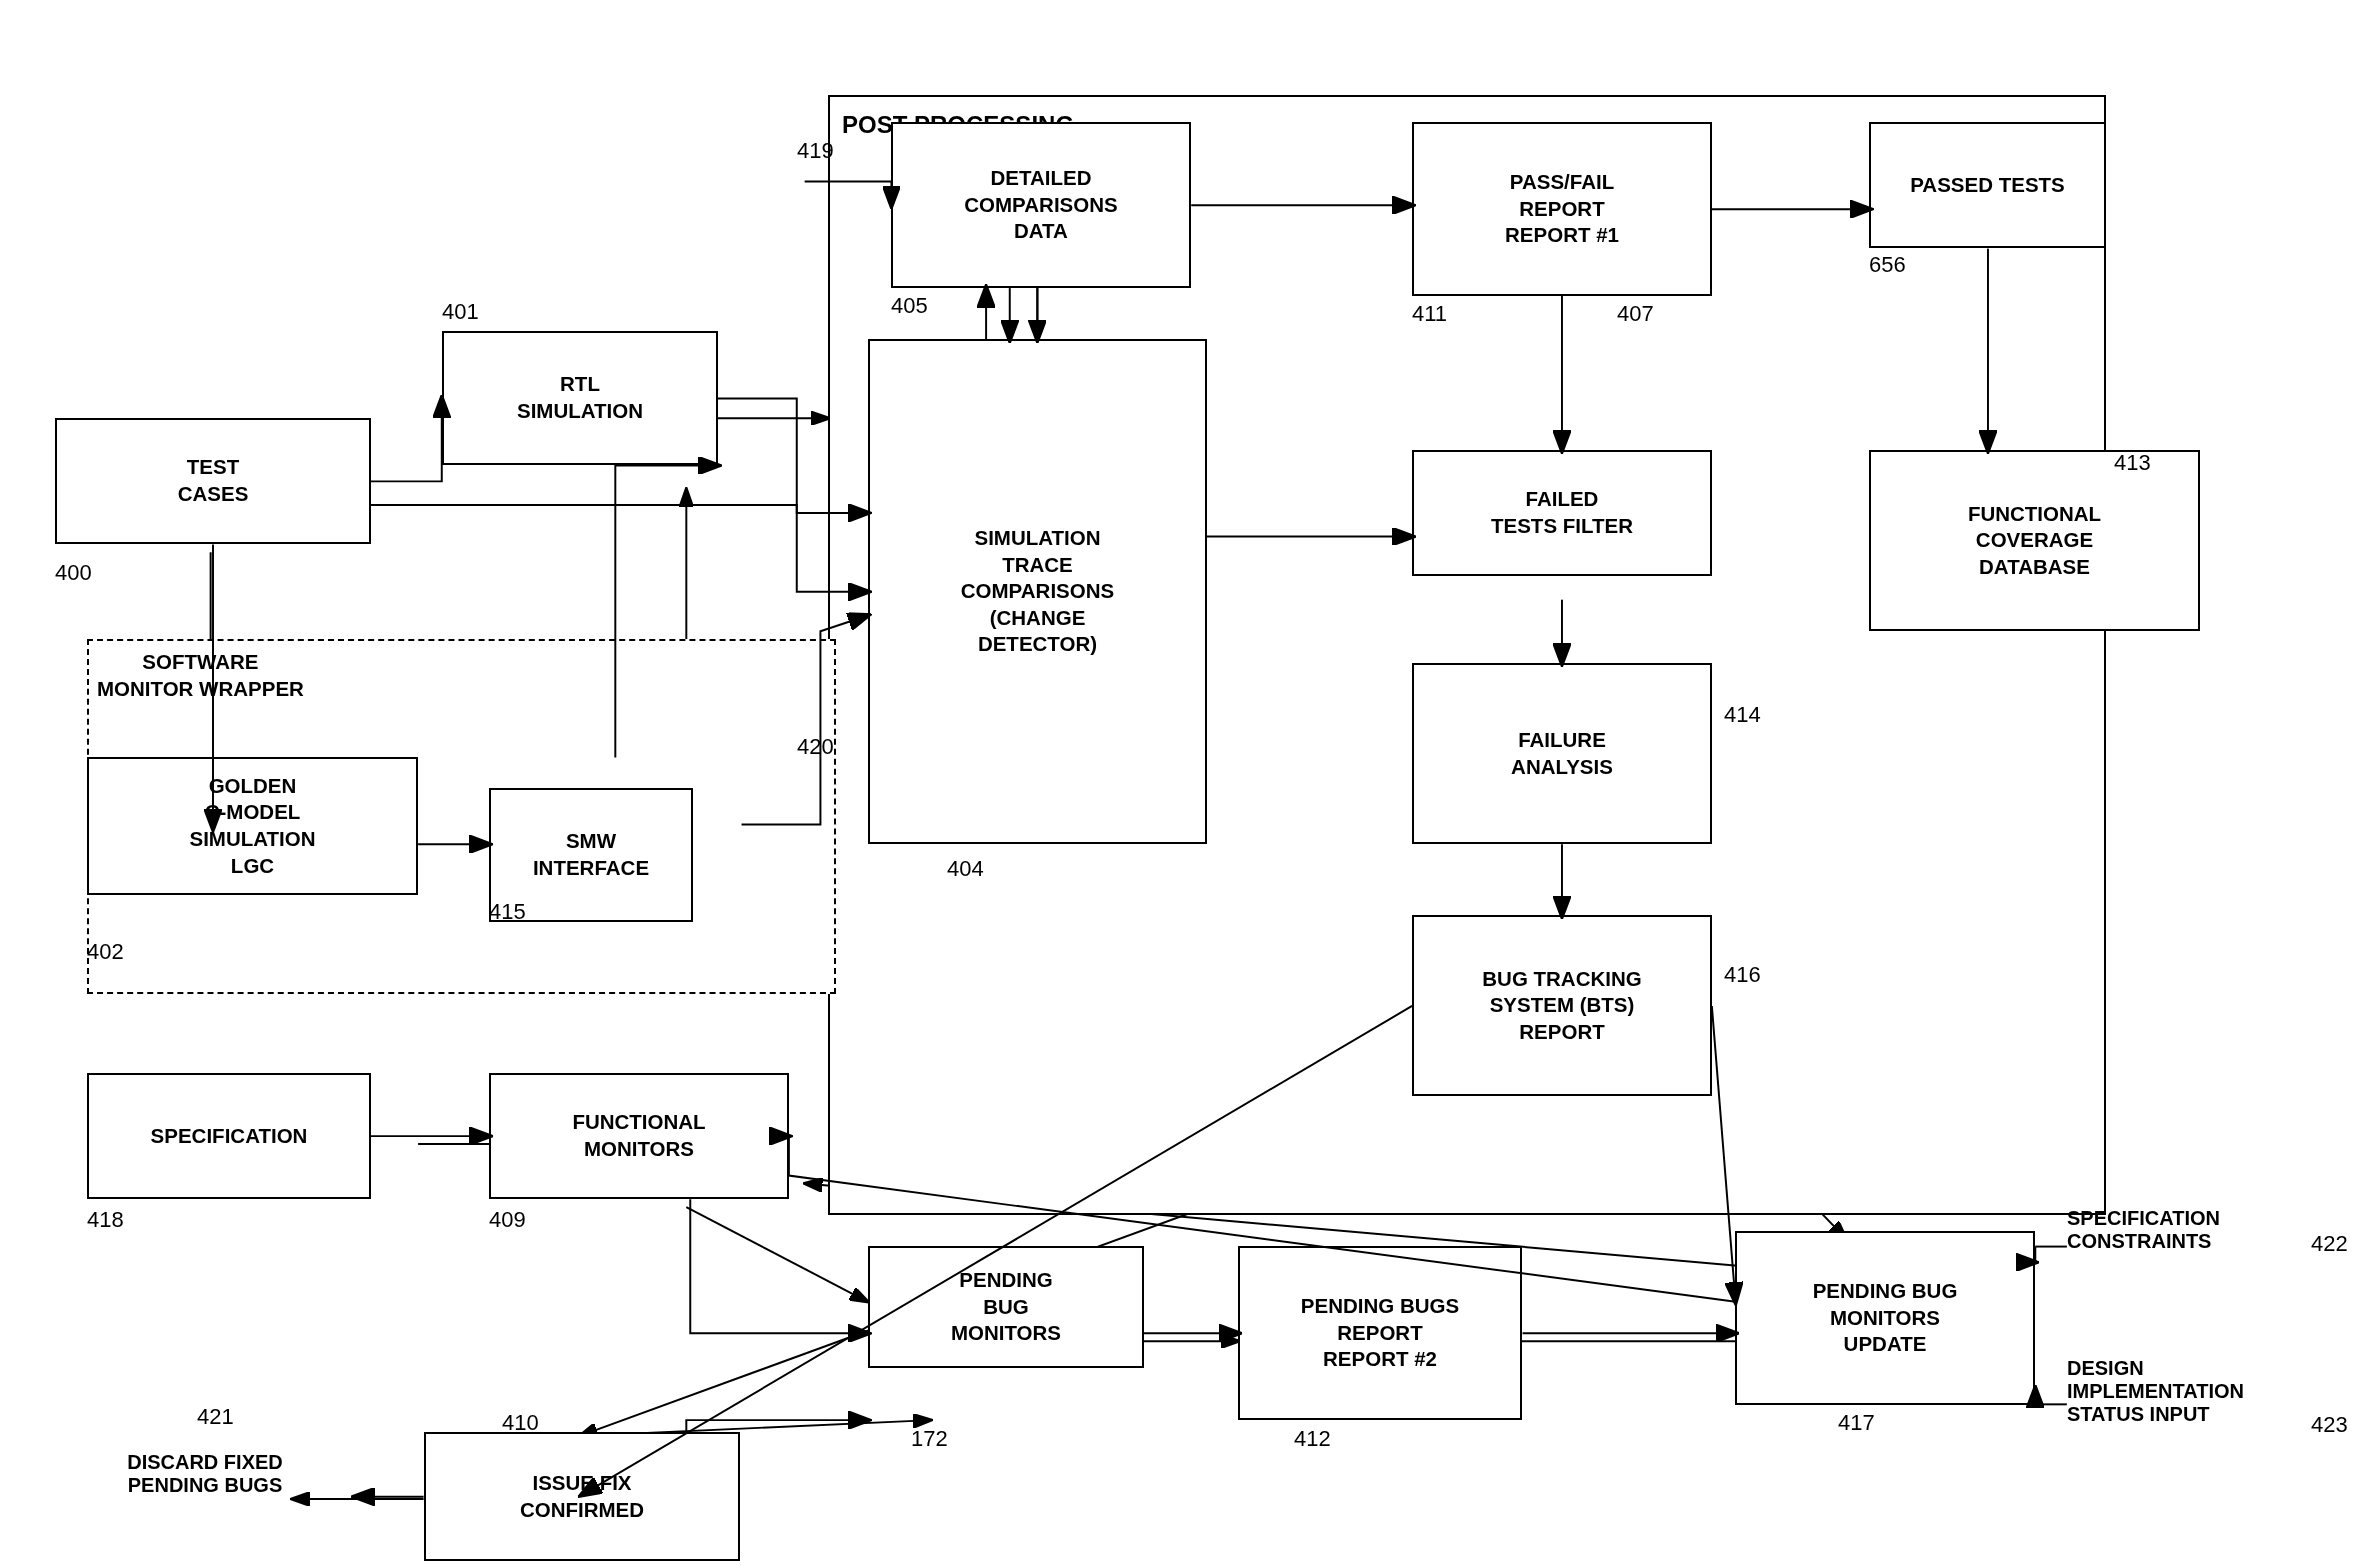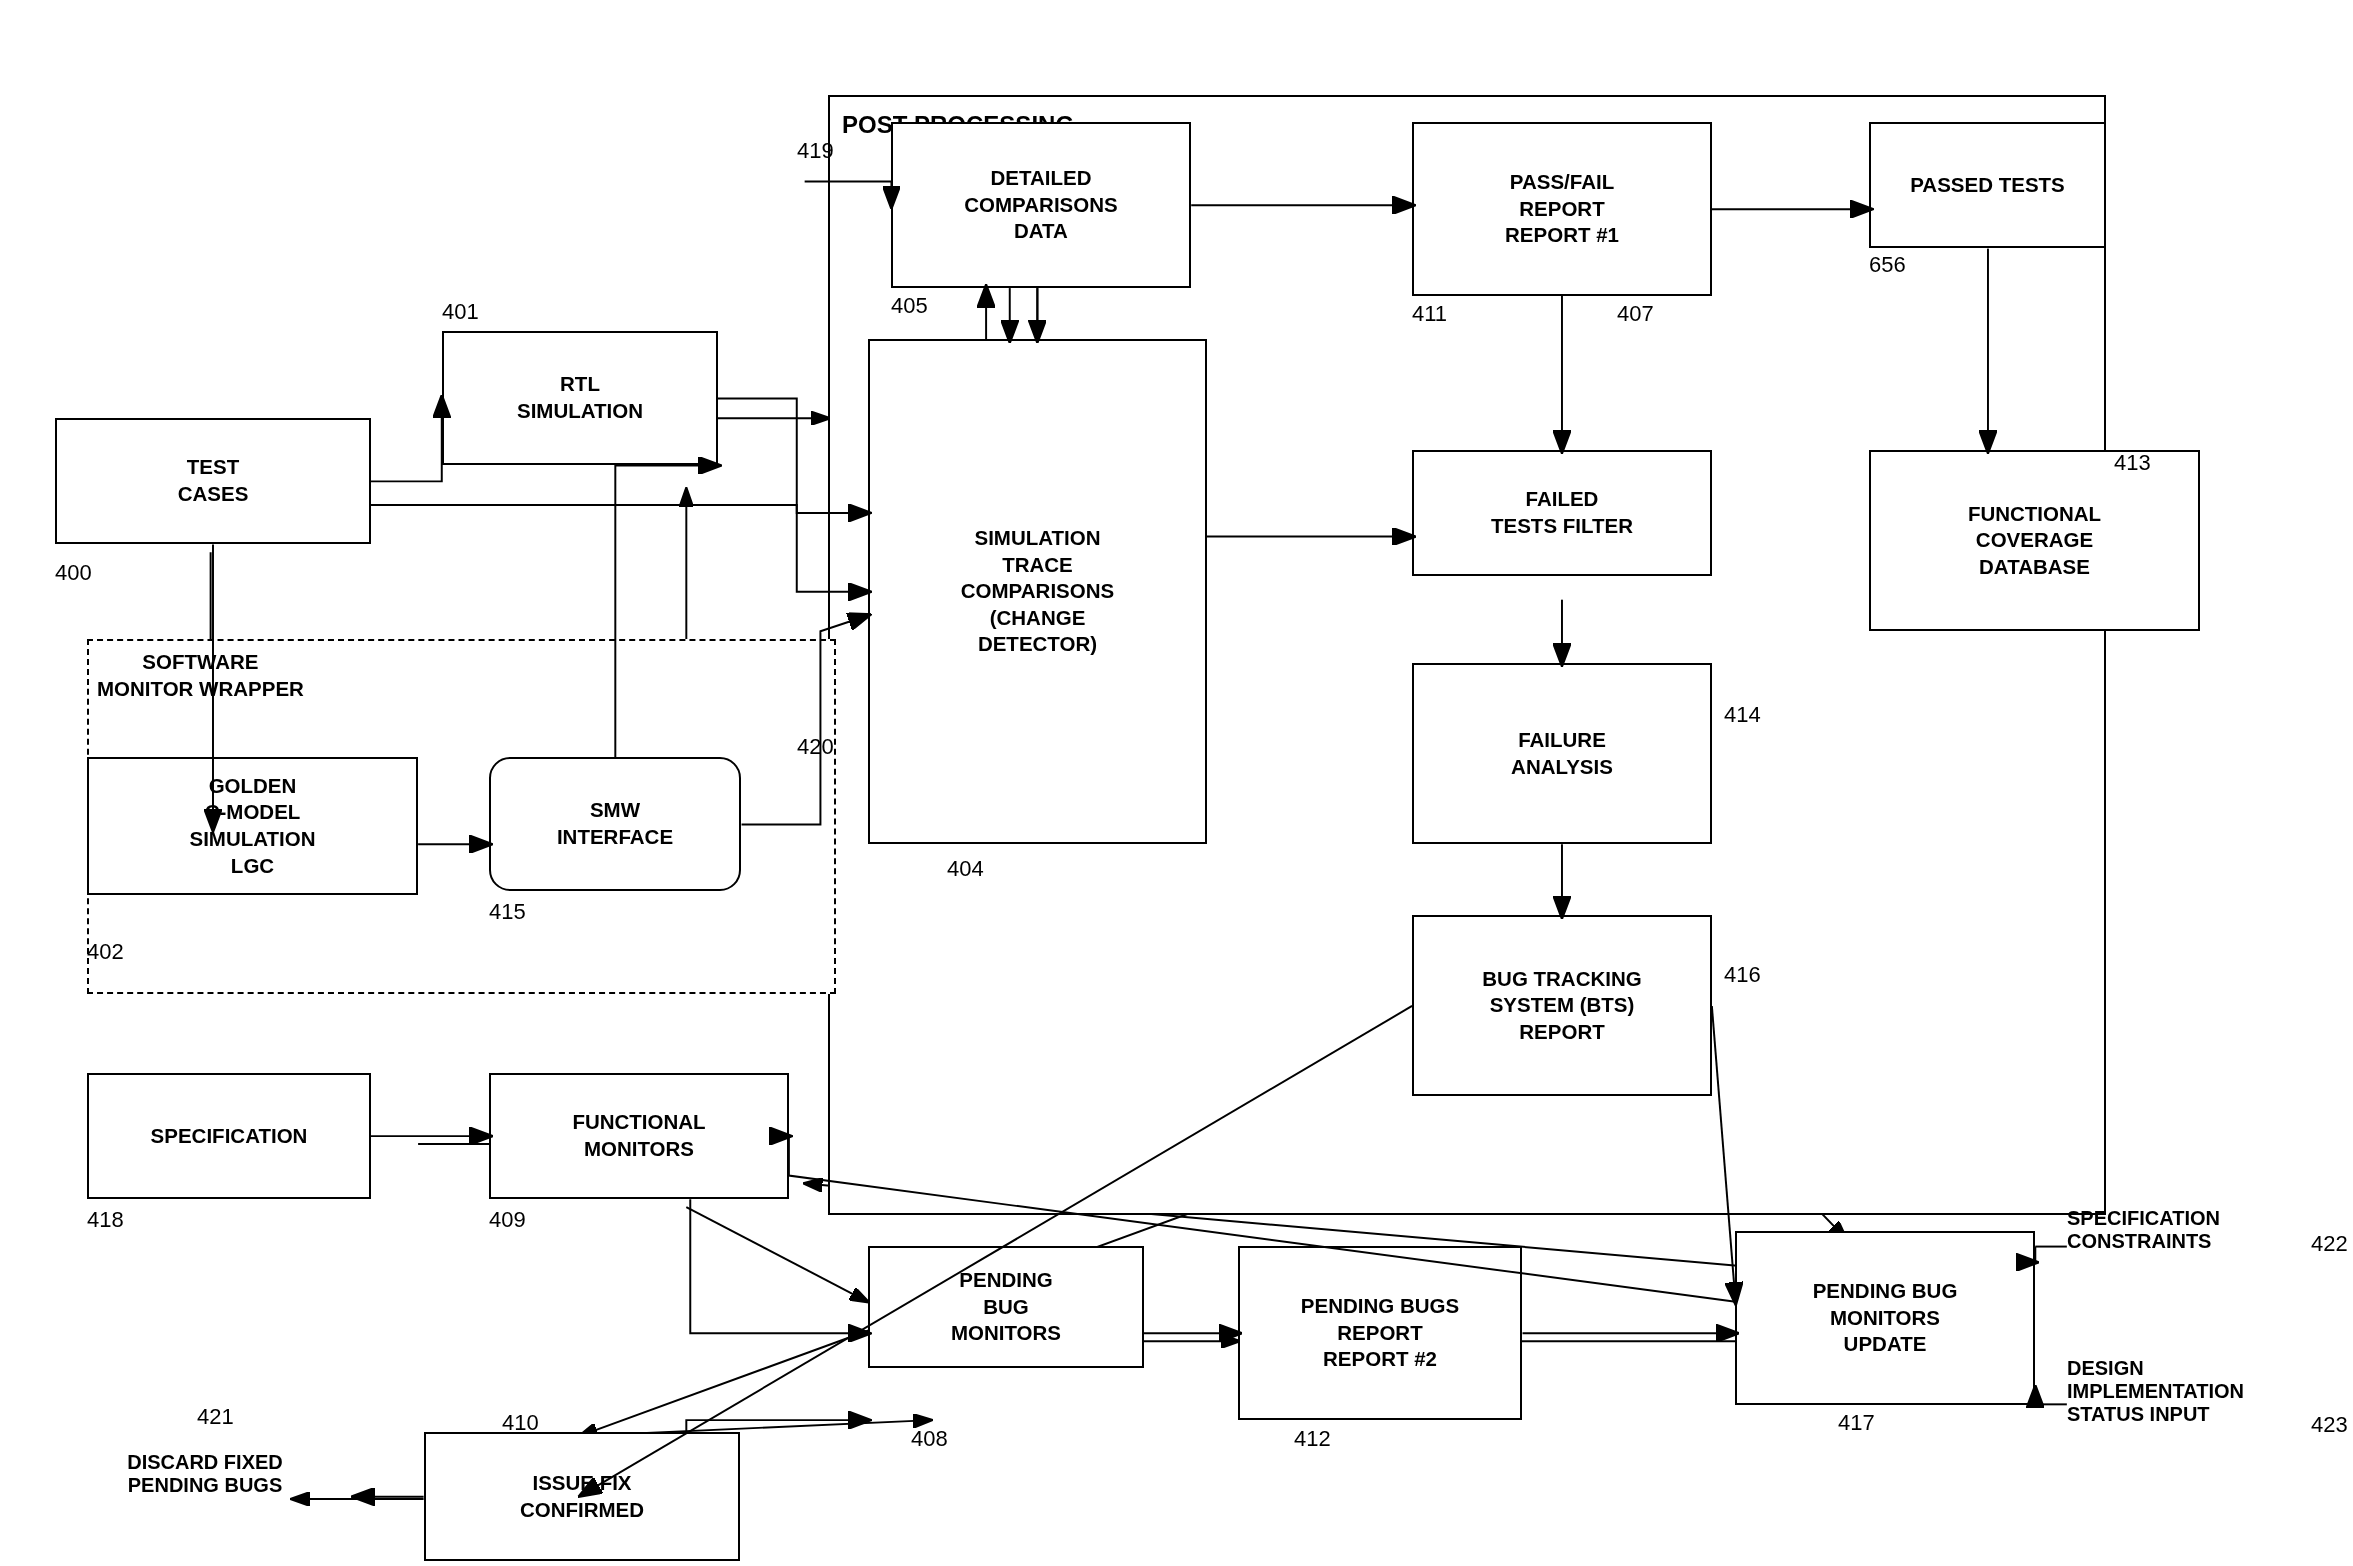--- a/index.html
+++ b/index.html
@@ -143,21 +143,21 @@
   <div class="box" style="left:442px; top:331px; width:276px; height:134px;">
     <span>RTL<br>SIMULATION</span>
   </div>
   <div class="num" style="left:442px; top:331px; margin-top:-32px;">401</div>
 
   <div class="box" style="left:87px; top:757px; width:331px; height:138px;">
     <span>GOLDEN<br>C-MODEL<br>SIMULATION<br>LGC</span>
   </div>
   <div class="num" style="left:87px; top:939px;">402</div>
 
-  <div class="box" style="left:489px; top:757px; width:252px; height:134px;border-radius:21px;">
+  <div class="box" style="left:489px; top:788px; width:204px; height:134px;">
     <span>SMW<br>INTERFACE</span>
   </div>
   <div class="num" style="left:489px; top:899px;">415</div>
 
   <div class="box" style="left:868px; top:339px; width:339px; height:505px;">
     <span>SIMULATION<br>TRACE<br>COMPARISONS<br>(CHANGE<br>DETECTOR)</span>
   </div>
   <div class="num" style="left:947px; top:856px; ">404</div>
 
   <div class="box" style="left:891px; top:122px; width:300px; height:166px;">
@@ -203,21 +203,21 @@
   <div class="num" style="left:87px; top:1207px;">418</div>
 
   <div class="box" style="left:489px; top:1073px; width:300px; height:126px;">
     <span>FUNCTIONAL<br>MONITORS</span>
   </div>
   <div class="num" style="left:489px; top:1207px;">409</div>
 
   <div class="box" style="left:868px; top:1246px; width:276px; height:122px;">
     <span>PENDING<br>BUG<br>MONITORS</span>
   </div>
-  <div class="num" style="left:911px; top:1426px;">408</div>
+  <div class="num" style="left:911px; top:1426px;">172</div>
 
   <div class="box" style="left:1238px; top:1246px; width:284px; height:174px;">
     <span>PENDING BUGS<br>REPORT<br>REPORT #2</span>
   </div>
   <div class="num" style="left:1294px; top:1426px;">412</div>
 
   <div class="box" style="left:1735px; top:1231px; width:300px; height:174px;">
     <span>PENDING BUG<br>MONITORS<br>UPDATE</span>
   </div>
   <div class="num" style="left:1838px; top:1410px;">417</div>

